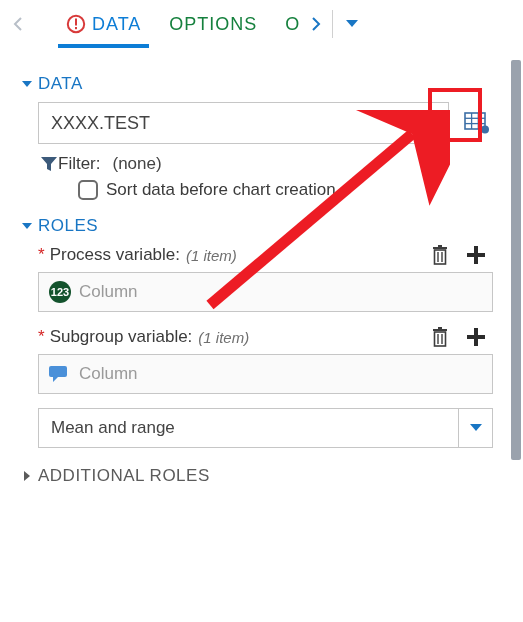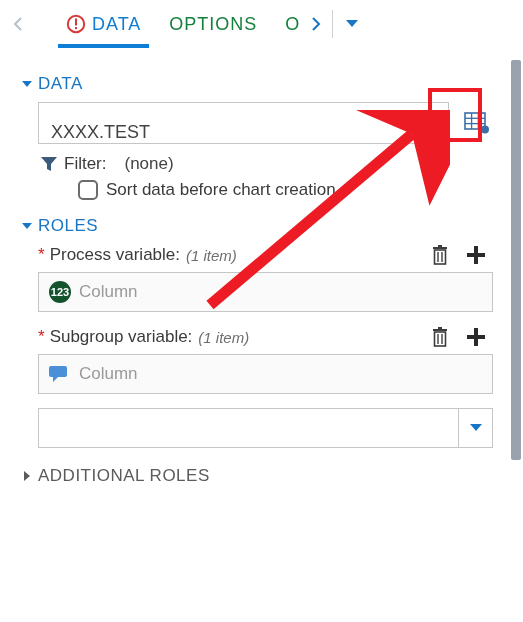--- a/index.html
+++ b/index.html
@@ -25,28 +25,28 @@
 
   .section-header { display: flex; align-items: center; color: #1976c4; font-size: 17px; letter-spacing: .5px; margin: 8px 0 8px -12px; cursor: pointer; gap: 6px; }
   .section-header.collapsed { color: #5b5b5b; }
   .section-header.collapsed .caret { transform: rotate(-90deg); }
   .section-header.collapsed .caret path { fill: #5b5b5b; }
   .section-header .caret { width: 10px; height: 10px; display: inline-flex; align-items: center; justify-content: center; }
   .section-header .caret svg { width: 10px; height: 10px; }
 
   
   .data-row { display: flex; align-items: center; gap: 8px; margin-left: 4px; }
-  .data-select { position: relative; flex: 1; height: 42px; border: 1px solid #c6c6c6; background: #fff; display: flex; align-items: flex-end; padding: 0 34px 0 12px; font-size: 18px; color: #444; cursor: pointer; }
+  .data-select { position: relative; flex: 1; height: 42px; border: 1px solid #c6c6c6; background: #fff; display: flex; align-items: center; padding: 0 34px 0 12px; font-size: 18px; color: #444; cursor: pointer; }
   .data-select .dd { position: absolute; right: 8px; top: 50%; transform: translateY(-50%); }
   .data-select .dd svg { width: 12px; height: 8px; fill: #6b6b6b; }
   .browse-btn { width: 40px; height: 40px; display: flex; align-items: center; justify-content: center; cursor: pointer; }
   .browse-btn svg { width: 26px; height: 22px; }
 
   
-  .filter-row { display: flex; align-items: center; margin: 10px 0 6px 6px; color: #3b3b3b; font-size: 17px; gap: 6px; }
+  .filter-row { display: flex; align-items: center; margin: 10px 0 6px 6px; color: #3b3b3b; font-size: 17px; }
   .filter-row .funnel { display: inline-flex; }
   .filter-row .funnel svg { width: 18px; height: 18px; }
   .filter-row .none { color: #444; margin-left: 12px; }
 
   
   .sort-row { display: flex; align-items: center; margin: 6px 0 16px 44px; color: #3b3b3b; font-size: 17px; gap: 8px; }
   .checkbox { width: 20px; height: 20px; border: 2px solid #6c6c6c; border-radius: 5px; background: #fff; cursor: pointer; }
 
   
   .field-label { display: flex; align-items: center; gap: 4px; margin: 8px 4px 6px 4px; }
@@ -220,20 +220,21 @@
     <div class="drop-field">
       <span class="speechbadge">
         <svg viewBox="0 0 22 22">
             <path d="M2 3 h14 a2 2 0 0 1 2 2 v7 a2 2 0 0 1 -2 2 h-7 l-5 5 v-5 h-2 a2 2 0 0 1 -2 -2 v-7 a2 2 0 0 1 2 -2 z" fill="#4a90d9"></path>
           </svg>
       </span>
       <span class="ph">Column</span>
     </div>
 
     <div class="chart-select">
+      <span>Mean and range</span>
       <span class="dd">
           <svg viewBox="0 0 12 8">
             <path d="M0 0 L6 7 L12 0 Z"></path>
           </svg>
         </span>
     </div>
 
     <div class="section-header collapsed">
       <span class="caret">
         <svg viewBox="0 0 10 10">

